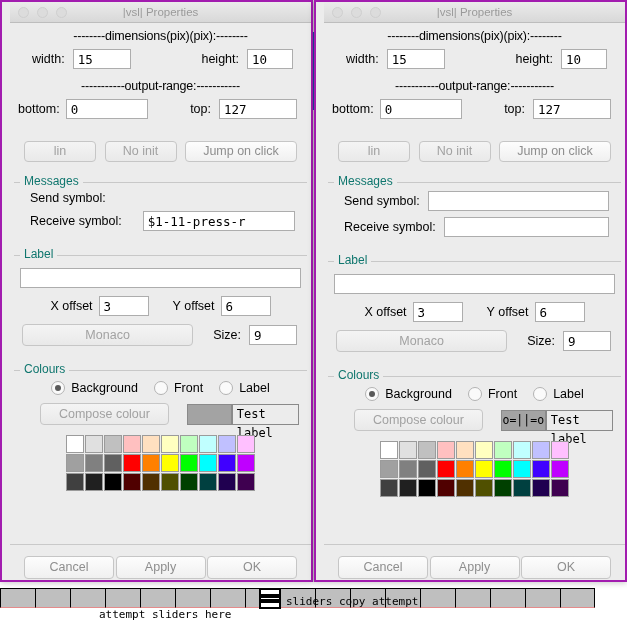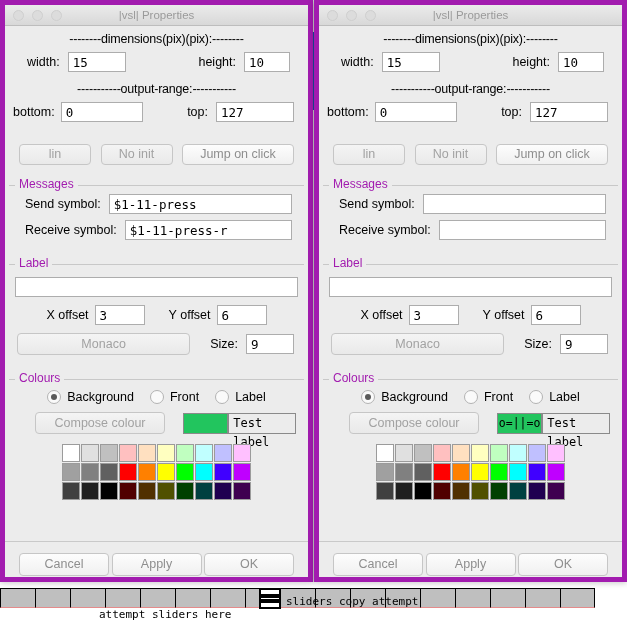--- a/index.html
+++ b/index.html
@@ -81,24 +81,25 @@
     font-size: 11px;
     color: #000;
     white-space: nowrap;
   }
 
   
   .window {
     position: absolute;
     top: 0;
     background: #ececec;
-    border: 5px solid #a21caf;
+    border: 2px solid #a21caf;
     box-sizing: border-box;
     box-shadow: 0 1px 6px rgba(0,0,0,0.22);
     overflow: hidden;
+    padding-left: 8px;
   }
 
   .titlebar {
     height: 20px;
     background: linear-gradient(#ebebeb, #d8d8d8);
     border-bottom: 1px solid #bdbdbd;
     position: relative;
     display: flex;
     align-items: center;
   }
@@ -183,21 +184,21 @@
     margin: 10px 4px 0 4px;
     border-top: 1px solid #c8c8c8;
   }
   .group-title {
     position: absolute;
     top: -9px;
     left: 6px;
     background: #ececec;
     padding: 0 4px;
     font-size: 12px;
-    color: #a21caf;
+    color: #0f766e;
   }
 
   .radio {
     width: 14px; height: 14px;
     border-radius: 50%;
     background: #fafafa;
     border: 1px solid #b3b3b3;
     box-sizing: border-box;
     position: relative;
     display: inline-block;
@@ -218,21 +219,21 @@
     grid-auto-rows: 18px;
     gap: 1px;
   }
   .swatch {
     border: 1px solid #9b9b9b;
     box-sizing: border-box;
   }
 
   .preview-box {
     width: 56px; height: 21px;
-    background: #22c55e;
+    background: #a3a3a3;
     border: 1px solid #8a8a8a;
     box-sizing: border-box;
     font-family: "DejaVu Sans Mono", monospace;
     font-size: 11.5px;
     line-height: 19px;
     text-align: center;
     color: #000;
     overflow: hidden;
   }
   .test-label {
@@ -320,25 +321,24 @@
           </div>
           <div class="row" style="margin-top: 22px; justify-content: space-between; padding: 0px 14px;">
             <div class="btn dim" style="width: 72px;">lin</div>
             <div class="btn dim" style="width: 72px;">No init</div>
             <div class="btn" style="width: 112px;">Jump on click</div>
           </div>
           <div class="group" style="margin-top: 20px; padding-bottom: 8px;">
             <div class="group-title">Messages</div>
             <div class="row" style="margin-top: 8px;">
               <span class="lbl" style="margin-left: 8px;">Send symbol:</span>
-              <div class="field" style="flex: 1 1 0%; margin-left: 8px; margin-right: 4px;">$1-11-press</div>
             </div>
             <div class="row" style="margin-top: 6px;">
               <span class="lbl" style="margin-left: 8px;">Receive symbol:</span>
-              <div class="field" style="flex: 1 1 0%; margin-left: 8px; margin-right: 4px;">$1-11-press-r</div>
+              <div class="field" style="flex: 1 1 0%; margin-left: 21px; margin-right: 4px;">$1-11-press-r</div>
             </div>
           </div>
           <div class="group" style="margin-top: 16px; padding-bottom: 8px;">
             <div class="group-title">Label</div>
             <div class="field" style="margin: 12px 6px 0px;"></div>
             <div class="row" style="margin-top: 8px; justify-content: center;">
               <span class="lbl">X offset</span>
               <div class="field" style="width: 50px; margin-left: 6px;">3</div>
               <span class="lbl" style="margin-left: 24px;">Y offset</span>
               <div class="field" style="width: 50px; margin-left: 6px;">6</div>

